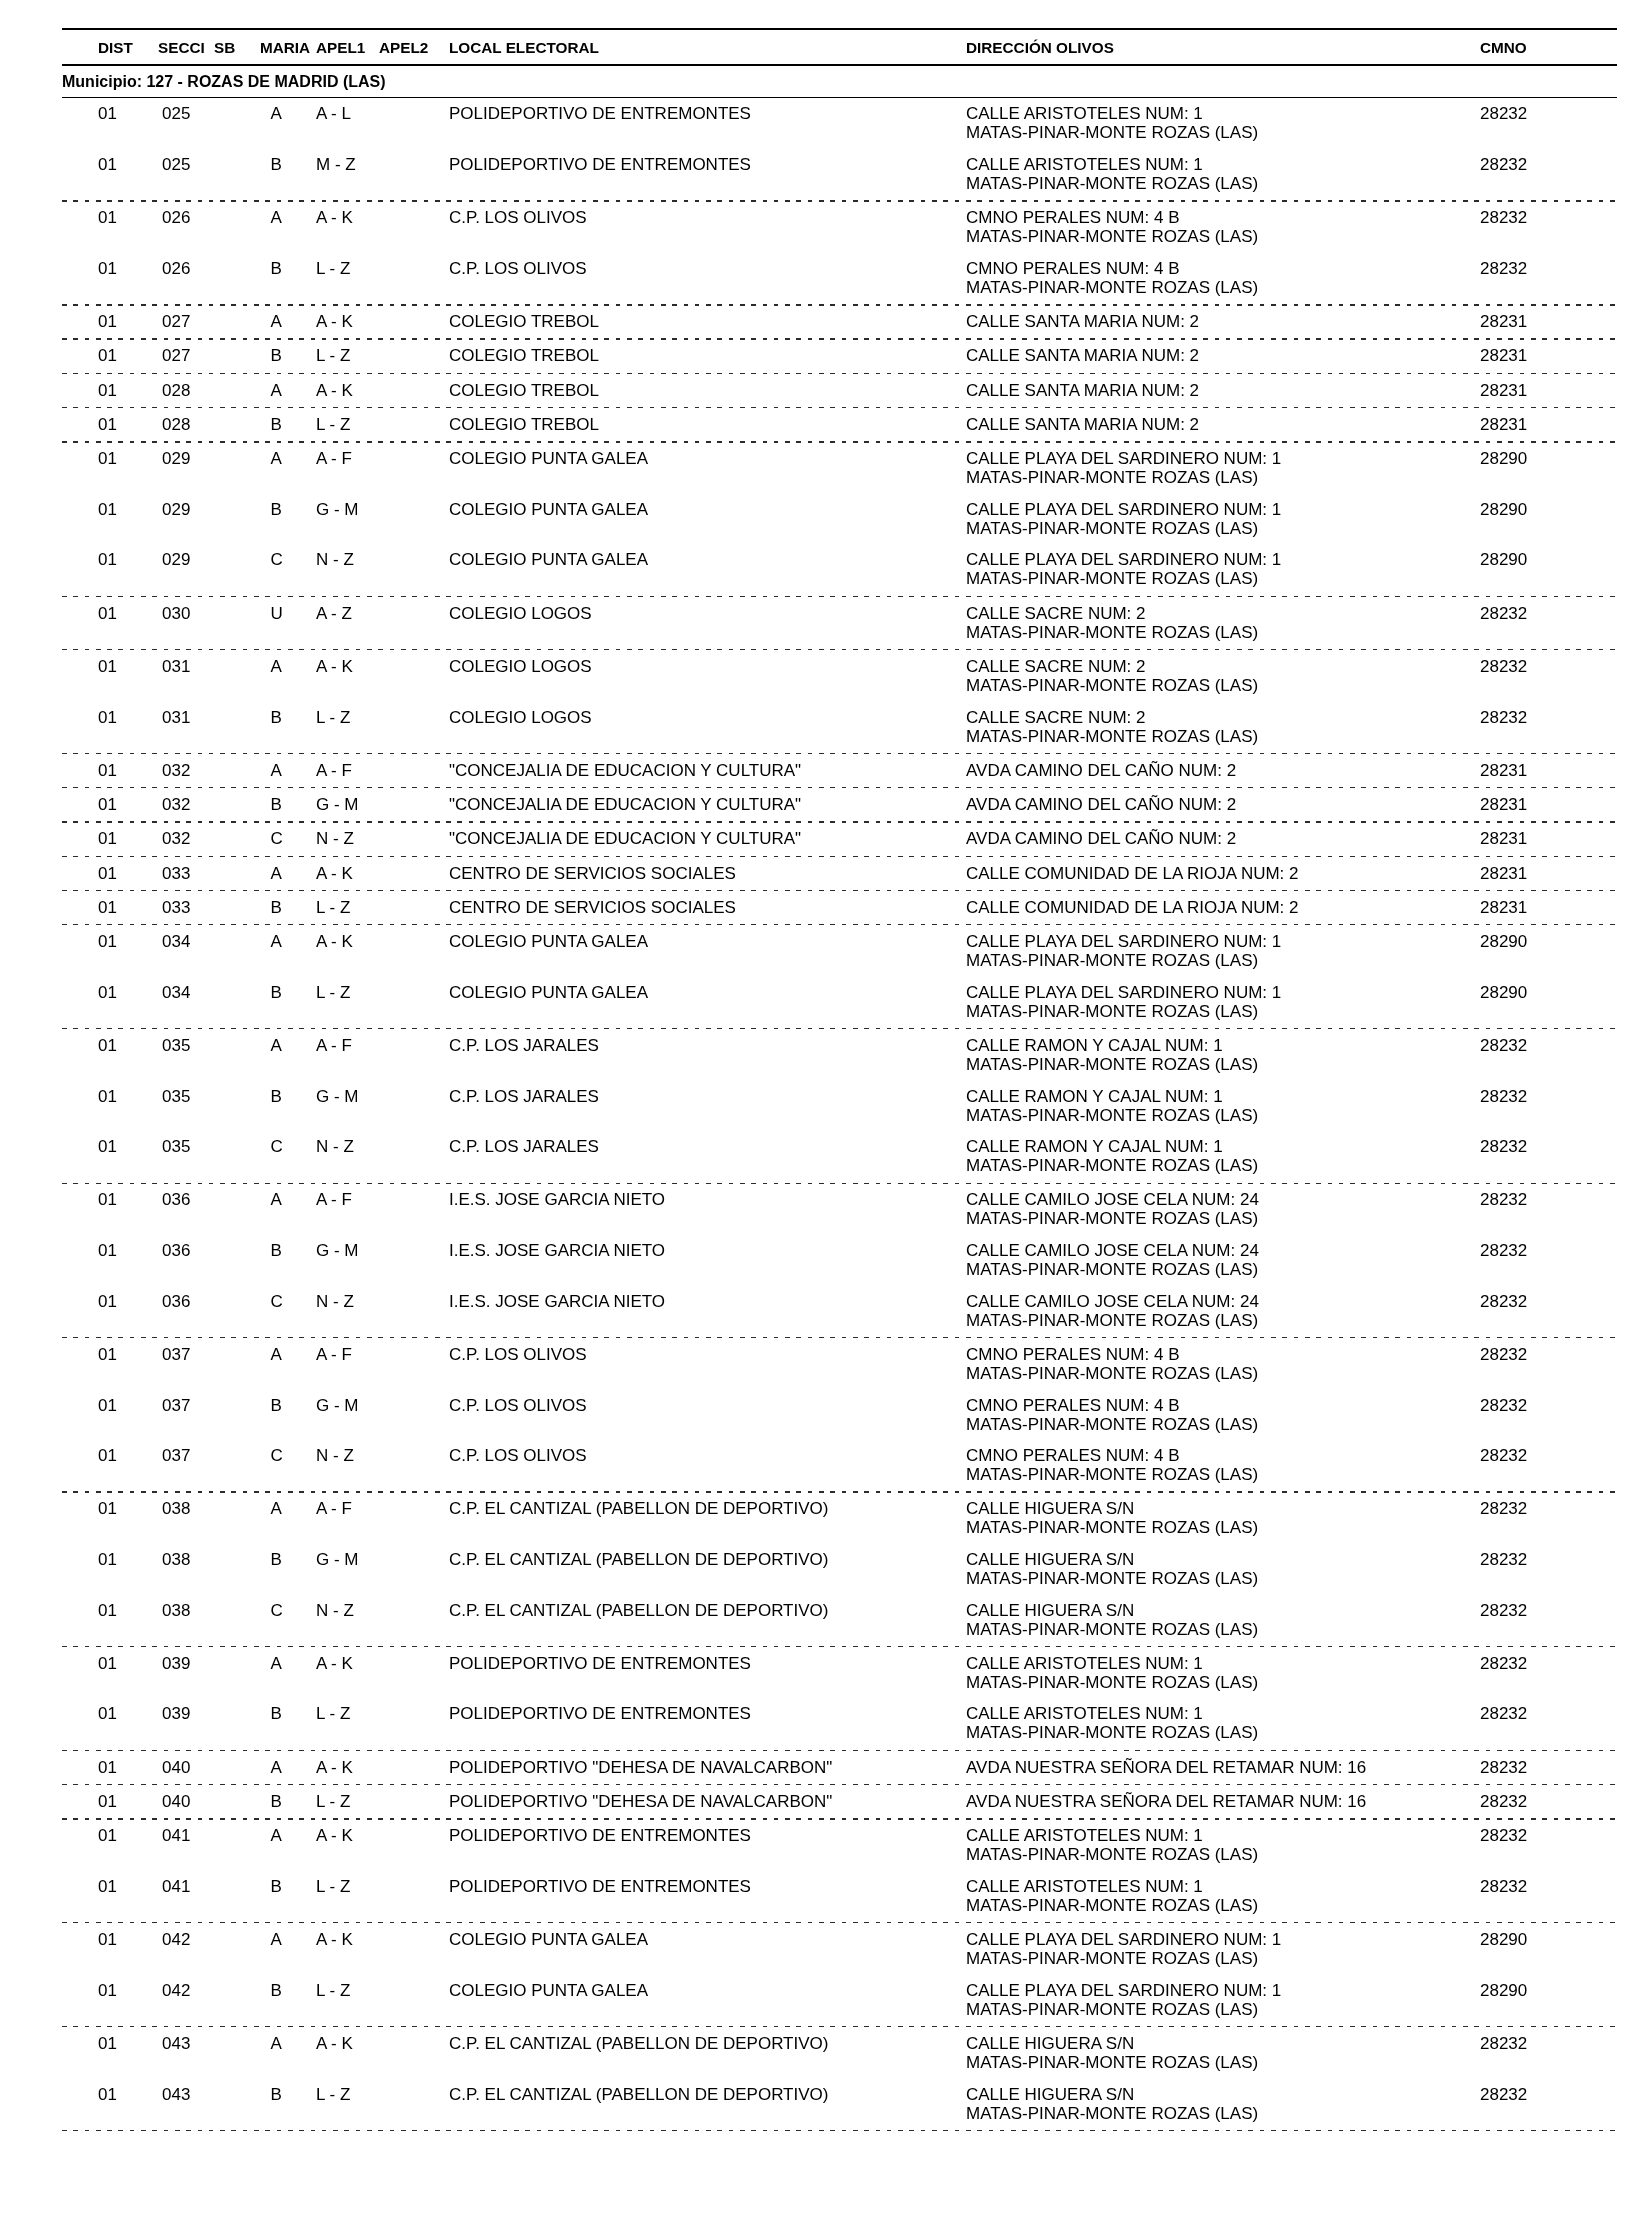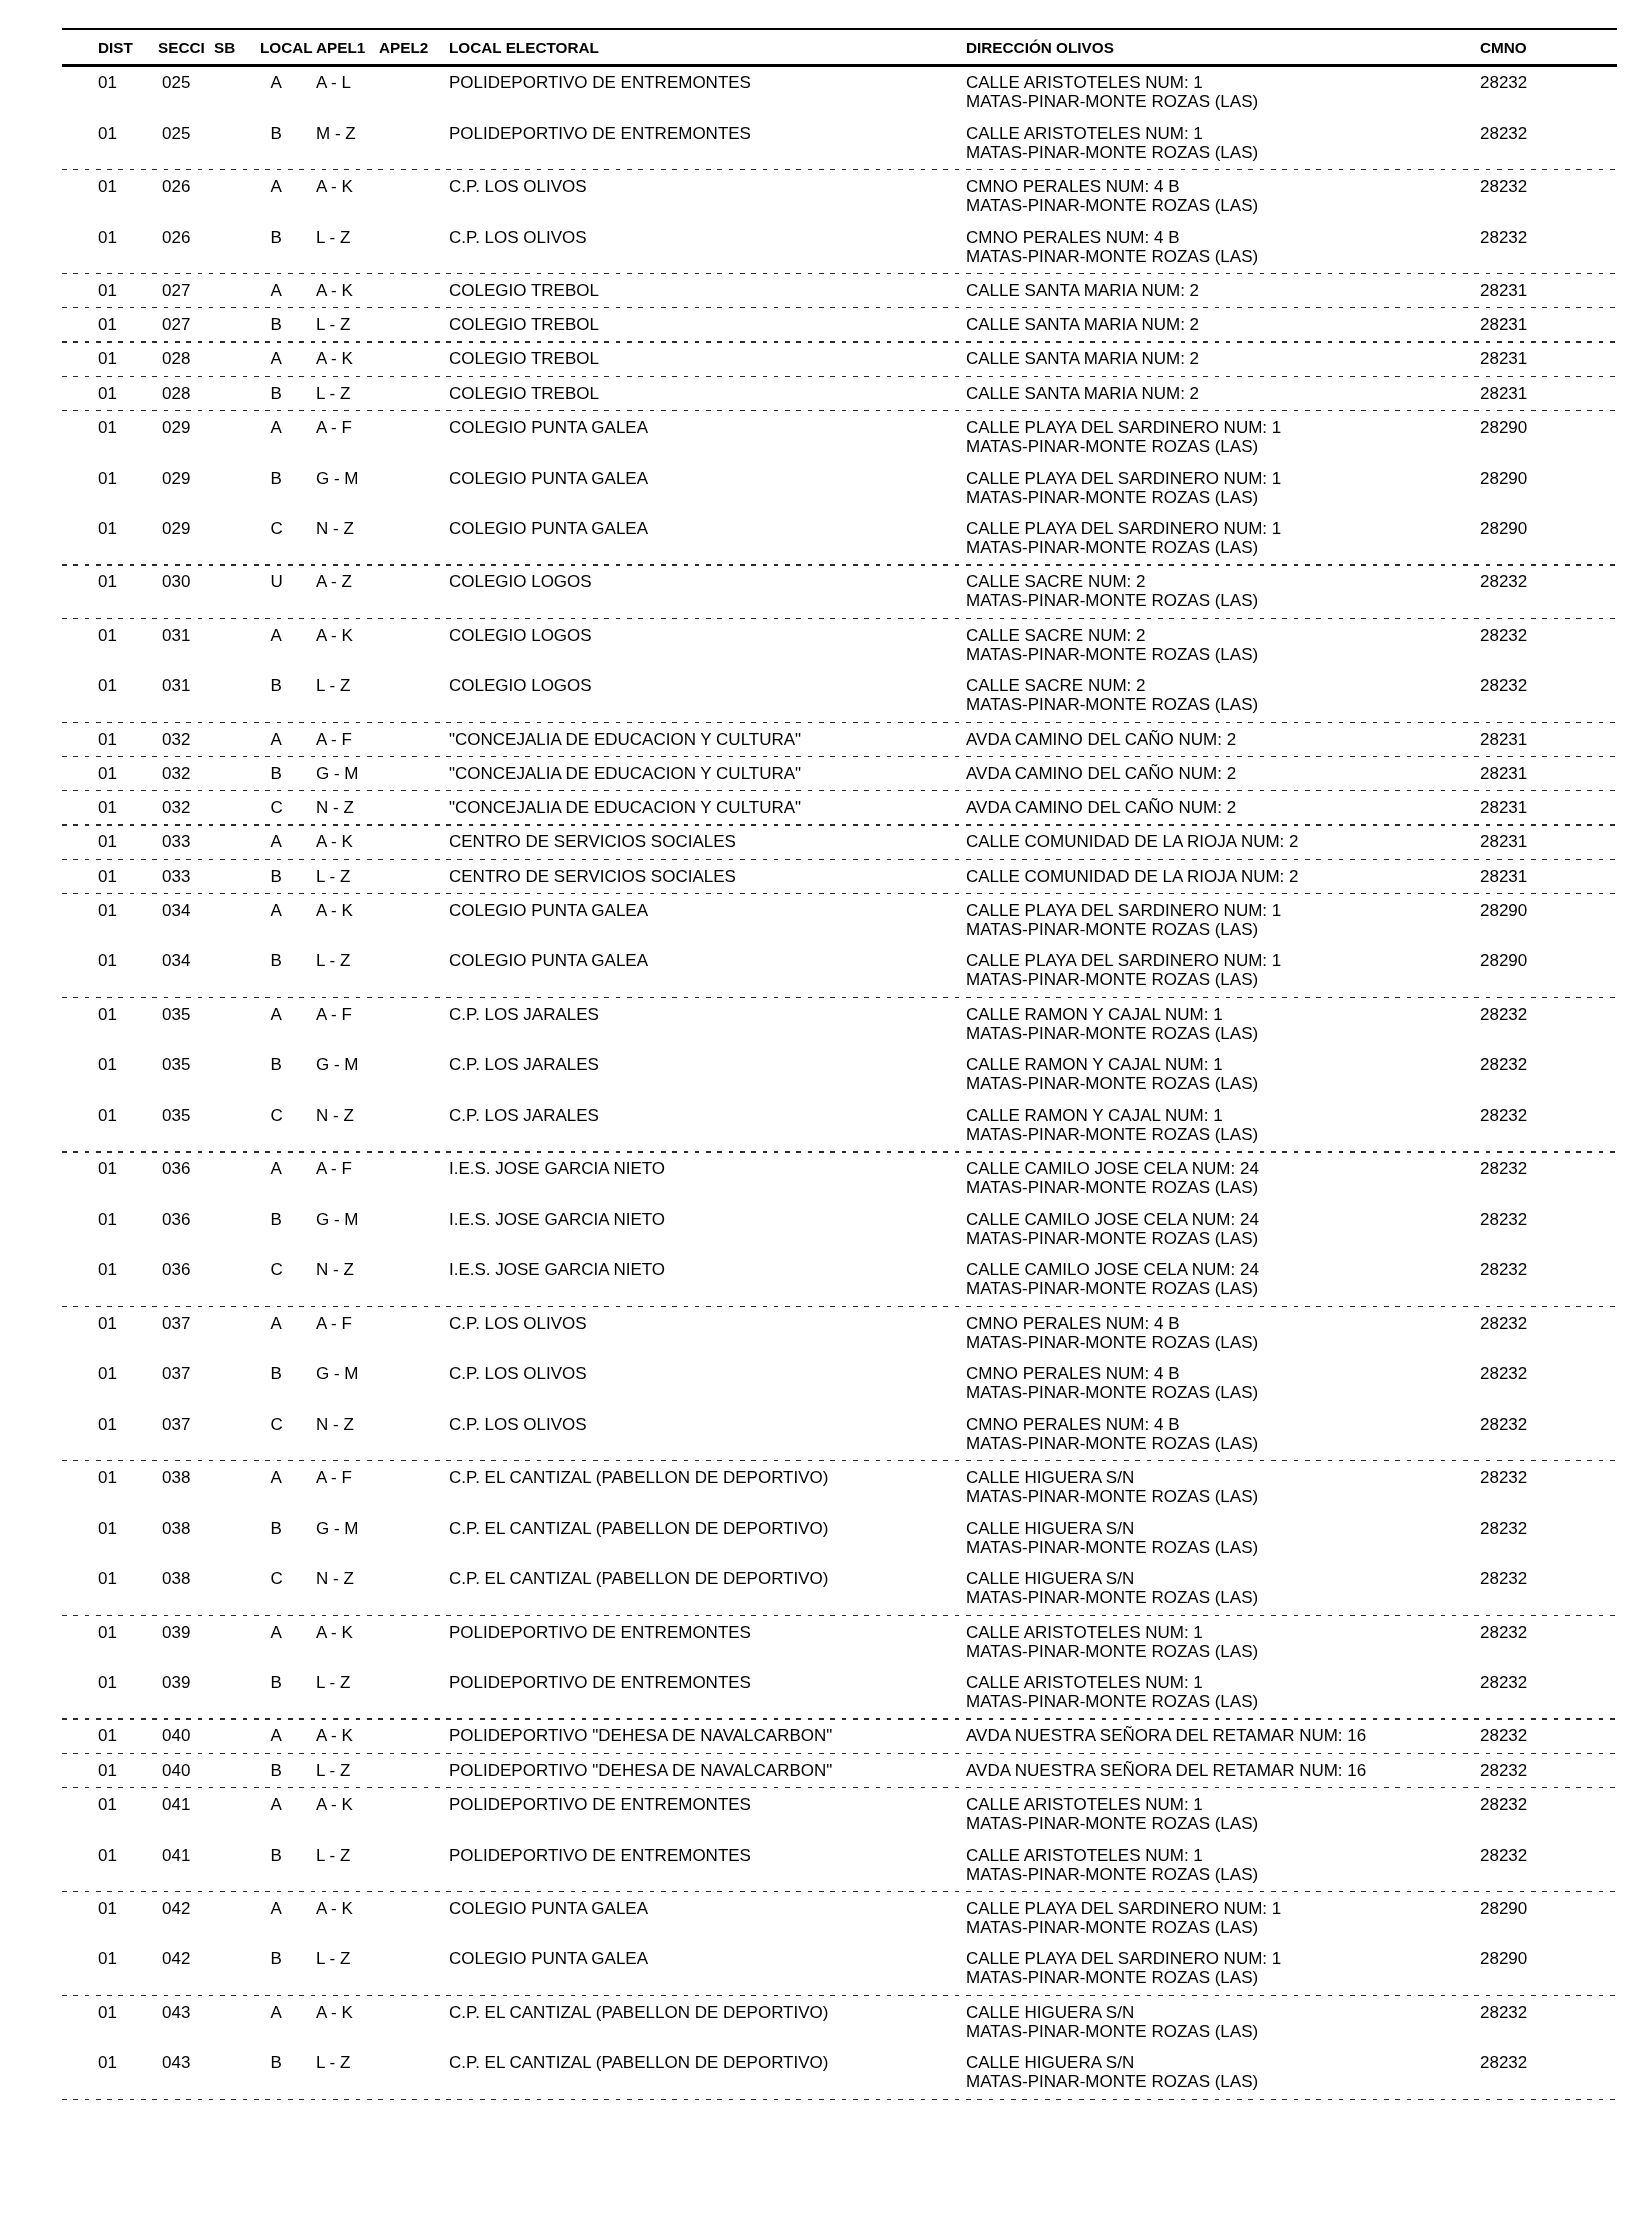--- a/index.html
+++ b/index.html
@@ -55,30 +55,31 @@
 <body>
 
 <div class="page">
 
   <div class="rule-thick"></div>
 
   <div class="grid header-row">
     <div class="c dist">DIST</div>
     <div class="c secci">SECCI</div>
     <div class="c sb">SB</div>
-    <div class="c mesa">LOCAL</div>
+    <div class="c mesa">MARIA</div>
     <div class="c apel1">APEL1</div>
     <div class="c apel2">APEL2</div>
     <div class="c local">LOCAL ELECTORAL</div>
     <div class="c dir">DIRECCIÓN OLIVOS</div>
     <div class="c cpos">CMNO</div>
   </div>
 
   <div class="rule-thick"></div>
 
+  <div class="municipio">Municipio:  127 - ROZAS DE MADRID (LAS)</div>
 
   <div class="rule-thin"></div>
 
   <div id="tbody">
   <div class="grid data-row">
     <div class="c dist">01</div>
     <div class="c secci">025</div>
     <div class="c sb"></div>
     <div class="c mesa">A</div>
     <div class="c apel1">A - L</div>

